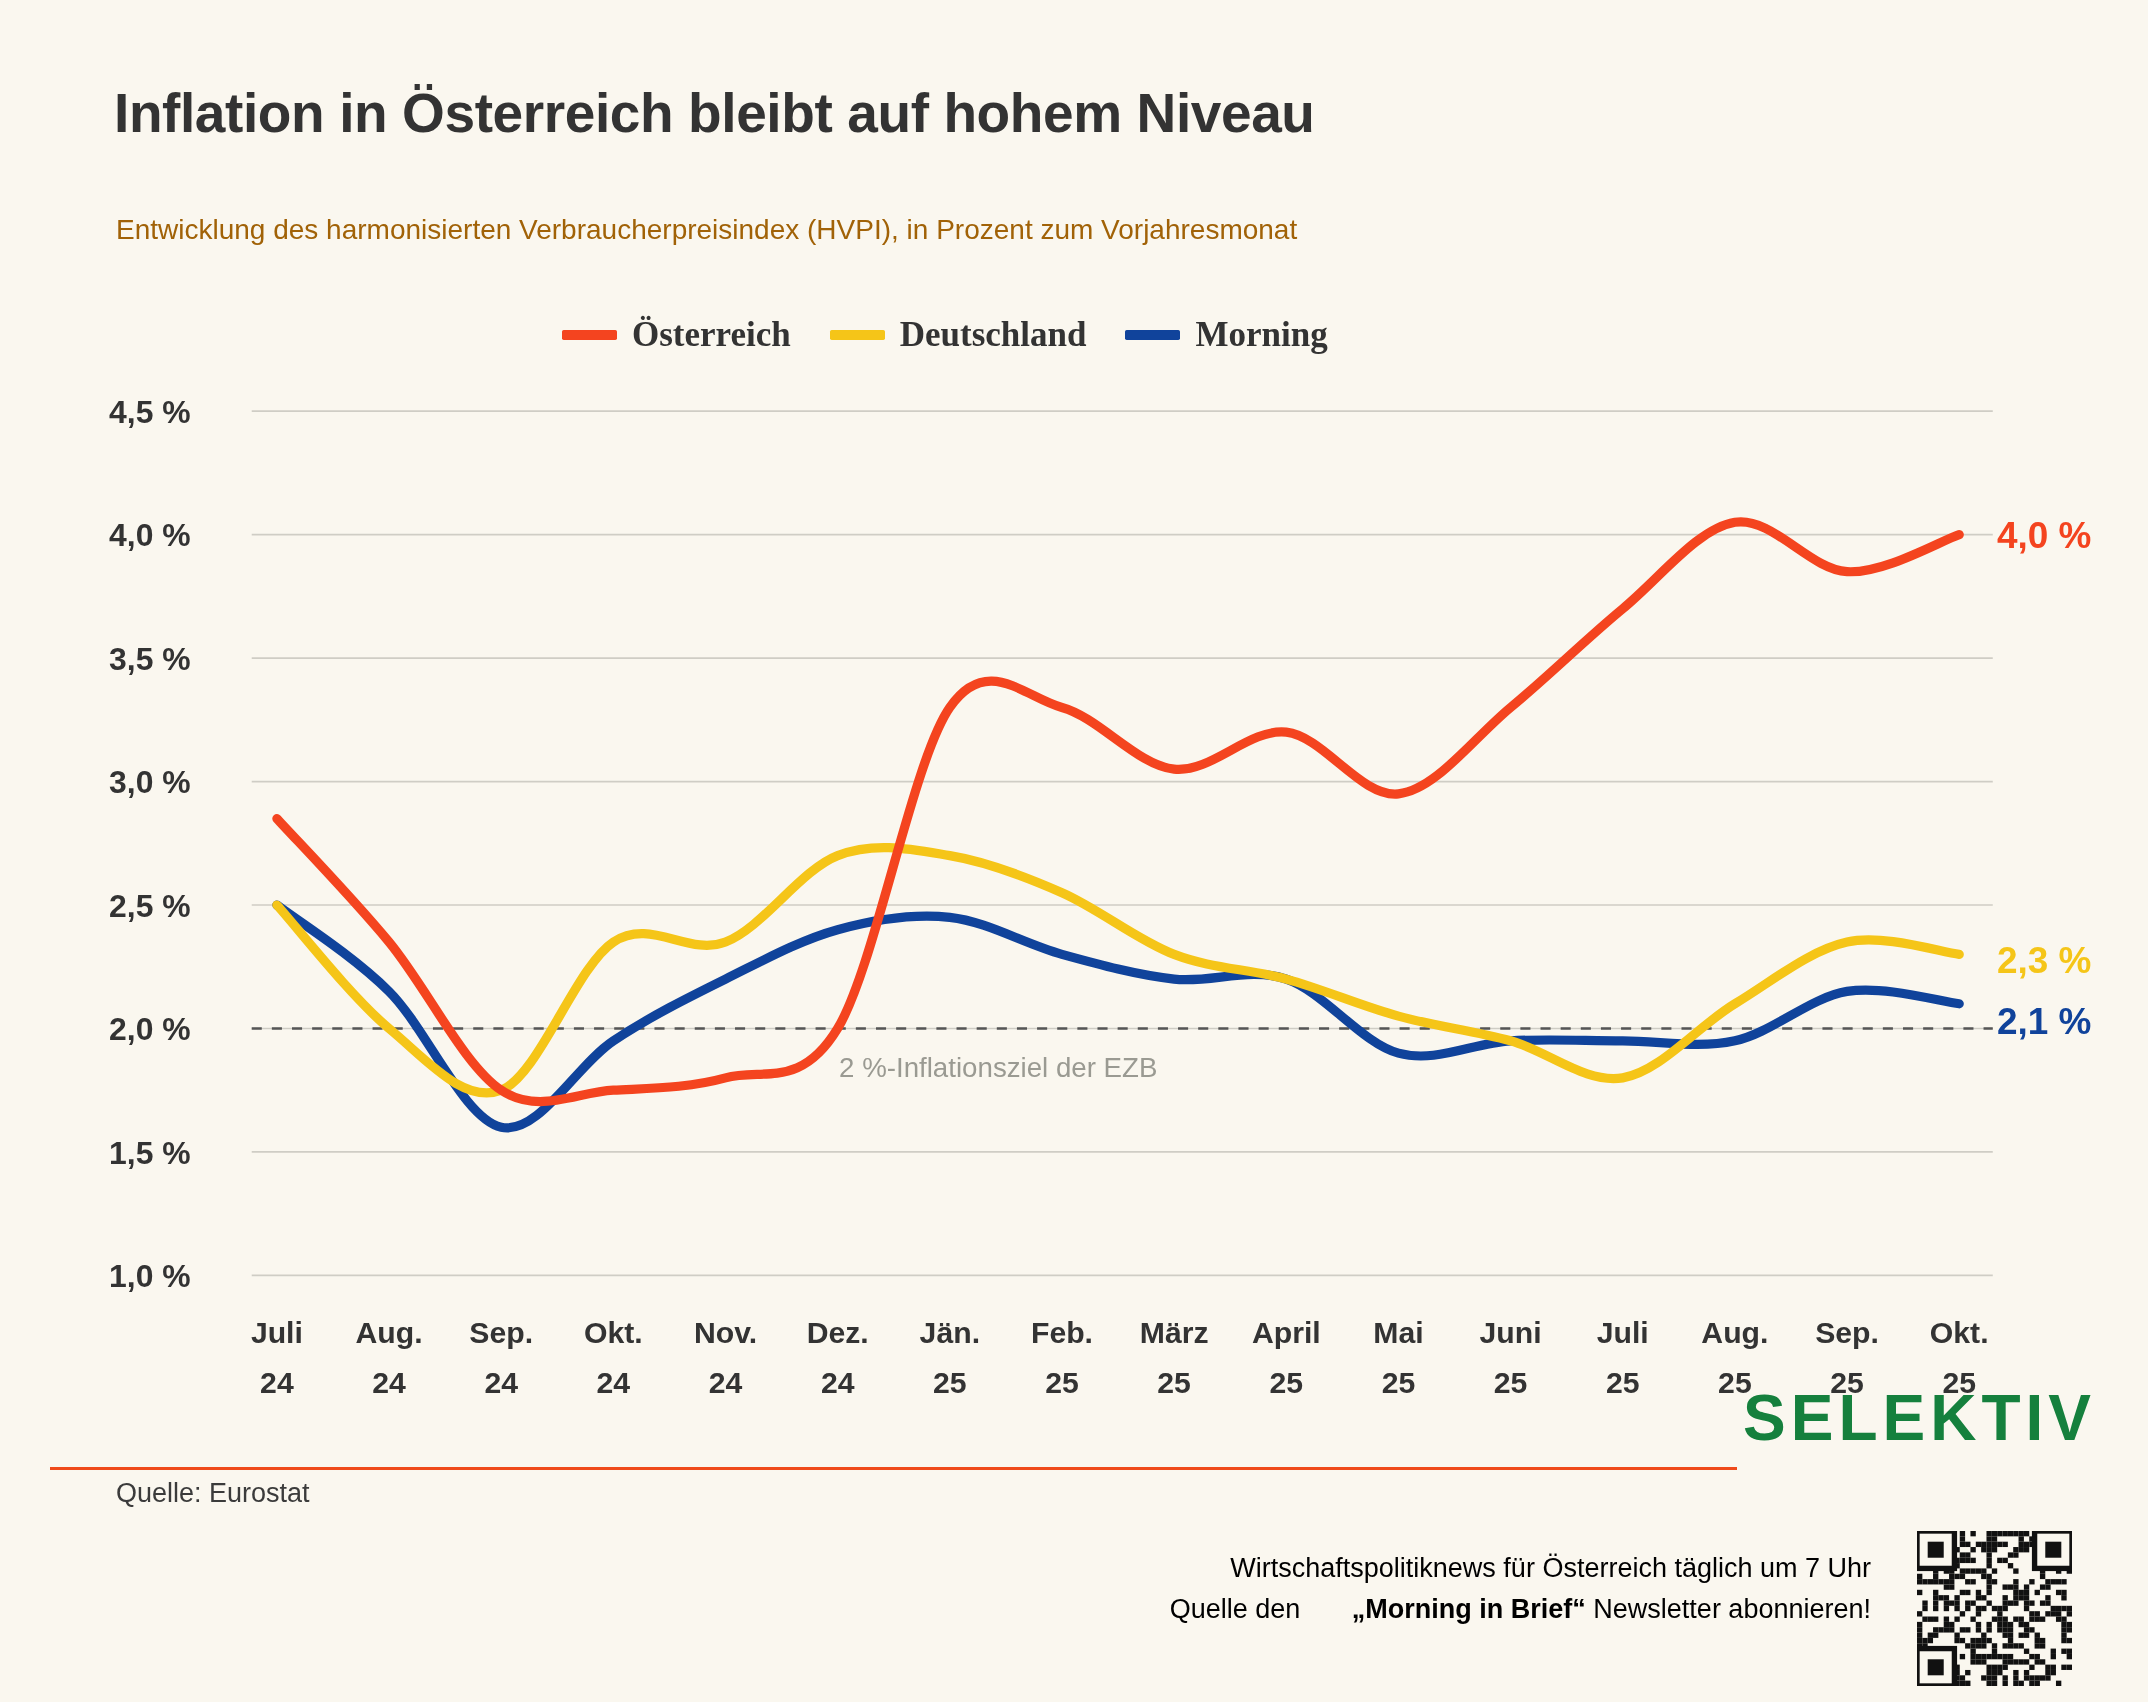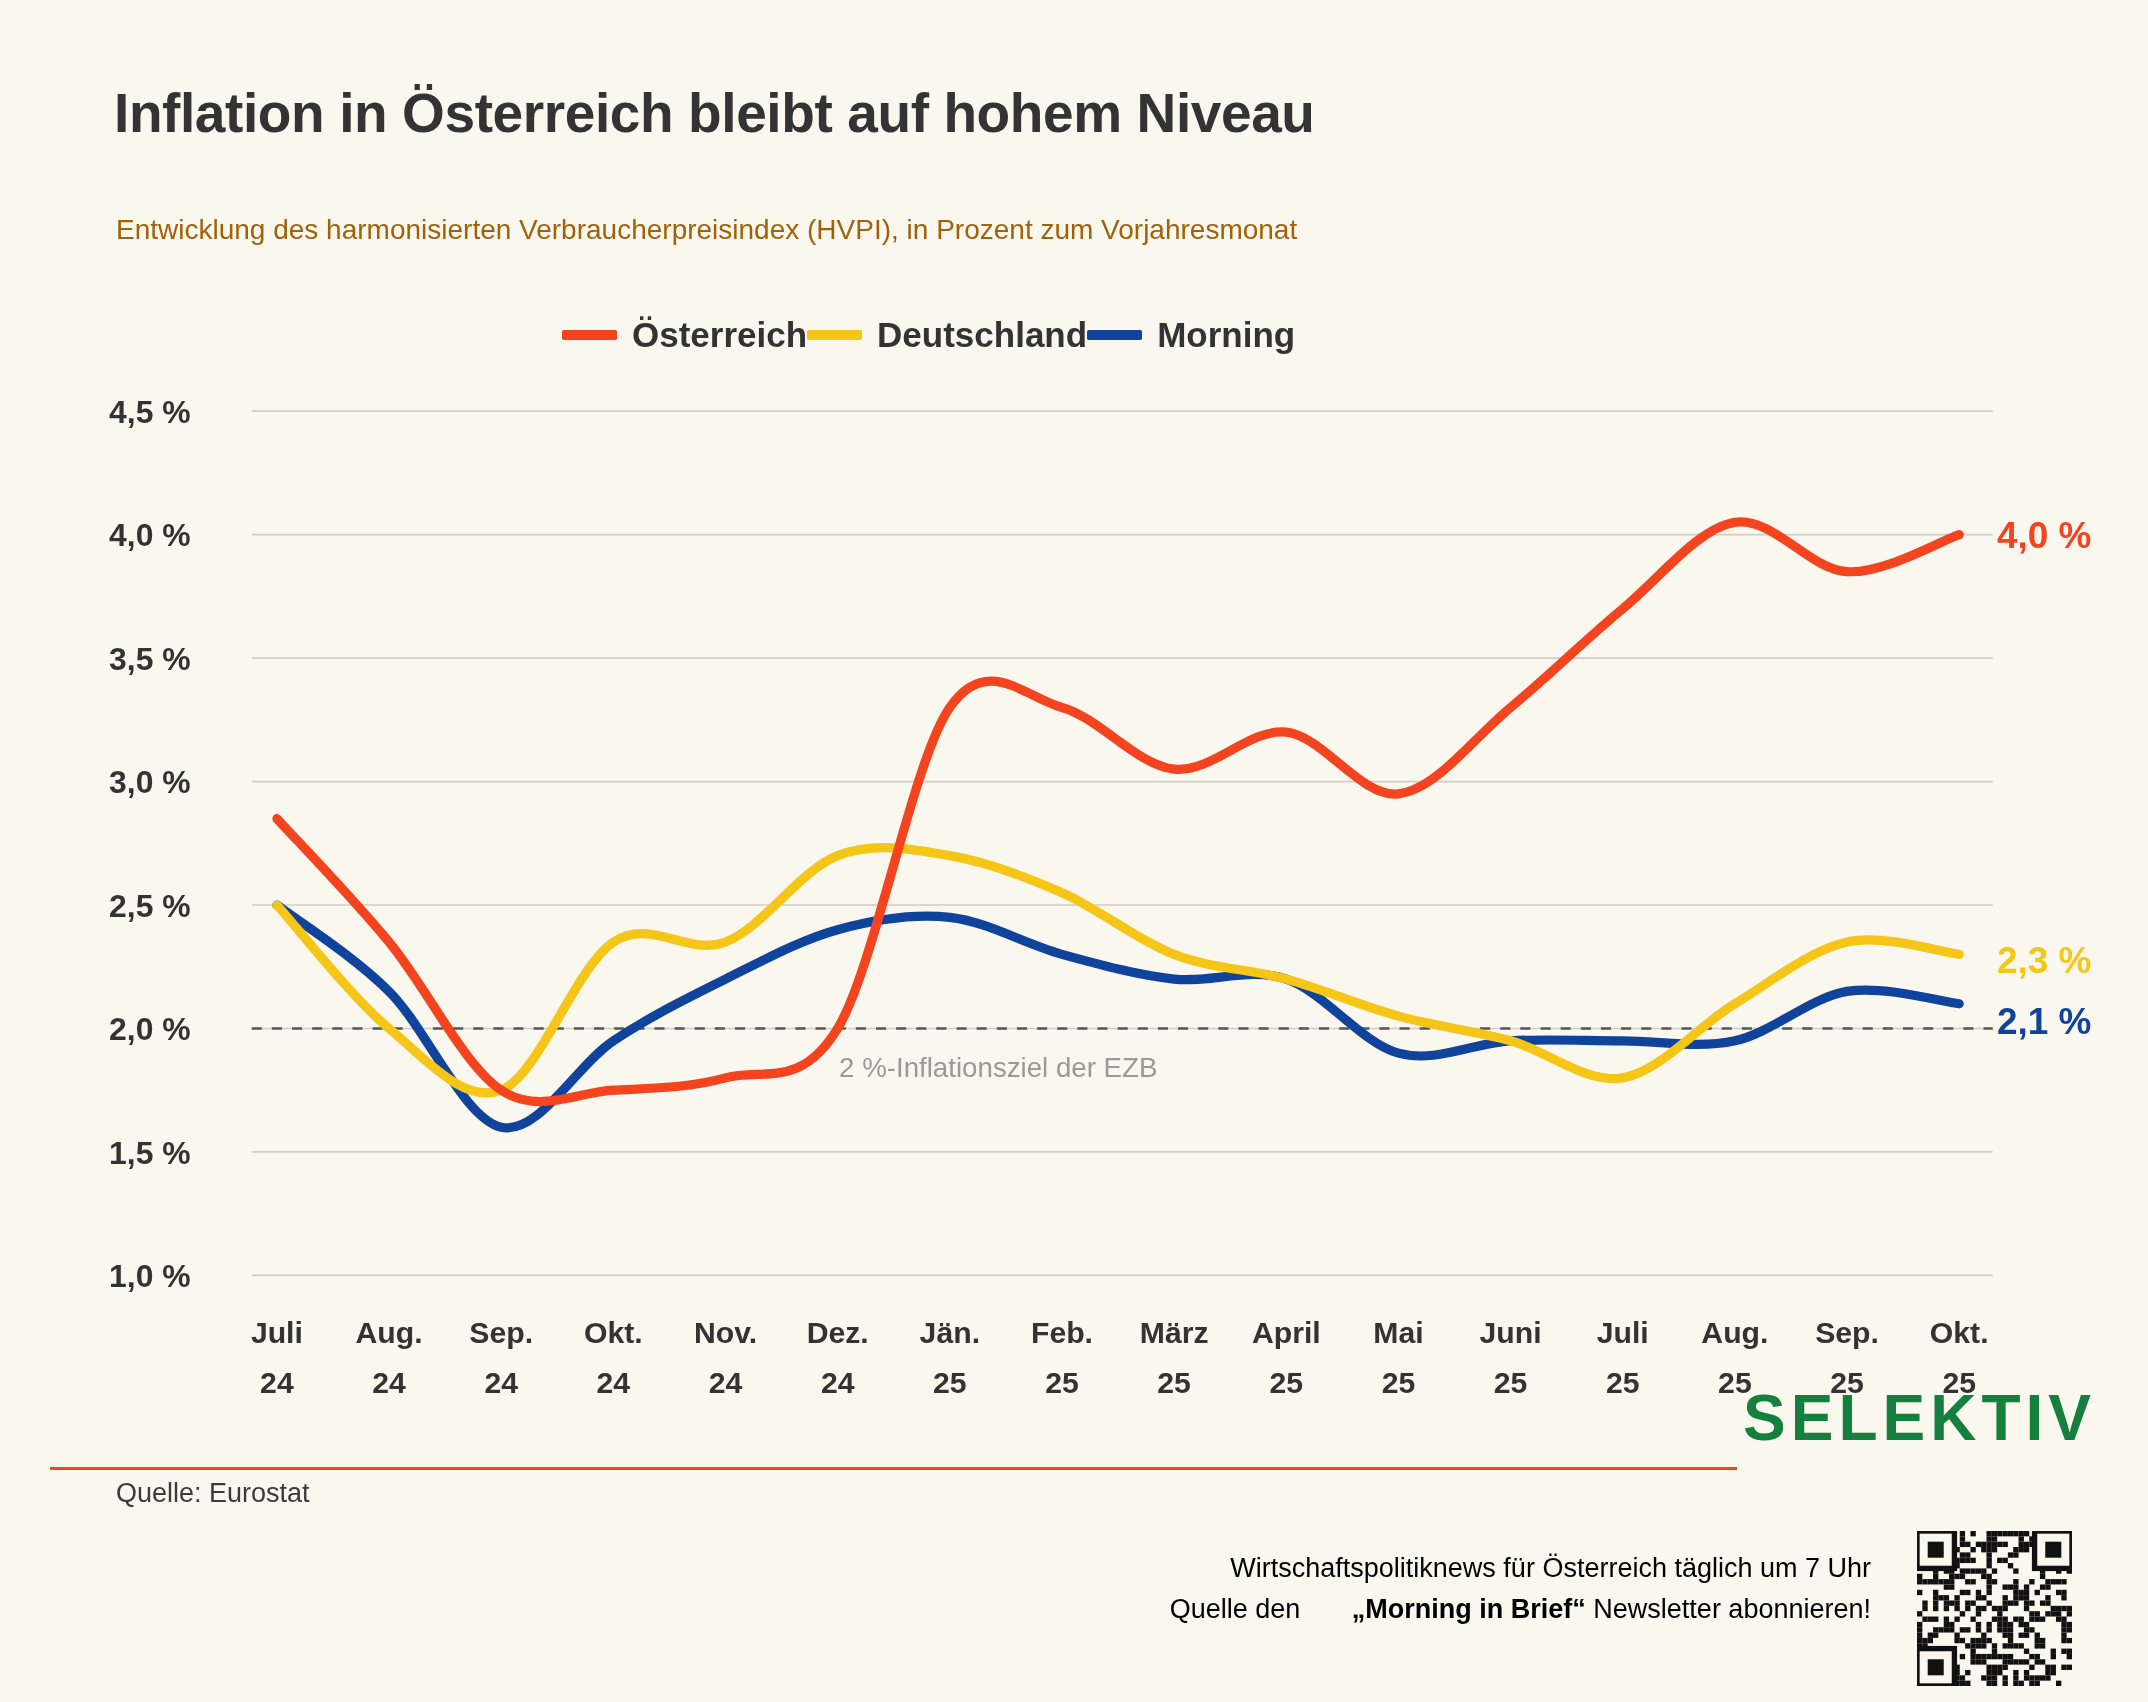--- a/index.html
+++ b/index.html
@@ -38,20 +38,22 @@
     color: #a16207;
     white-space: nowrap;
   }
   
   .legend {
     position: absolute;
     left: 562px;
     top: 315px;
     display: flex;
     align-items: flex-end;
+    gap: 39px;
+    font-family: Liberation Serif, serif;
   }
   .legend-item {
     display: flex;
     align-items: center;
     gap: 15px;
   }
   .legend-swatch {
     width: 55px;
     height: 9.2px;
     border-radius: 1.7px;

